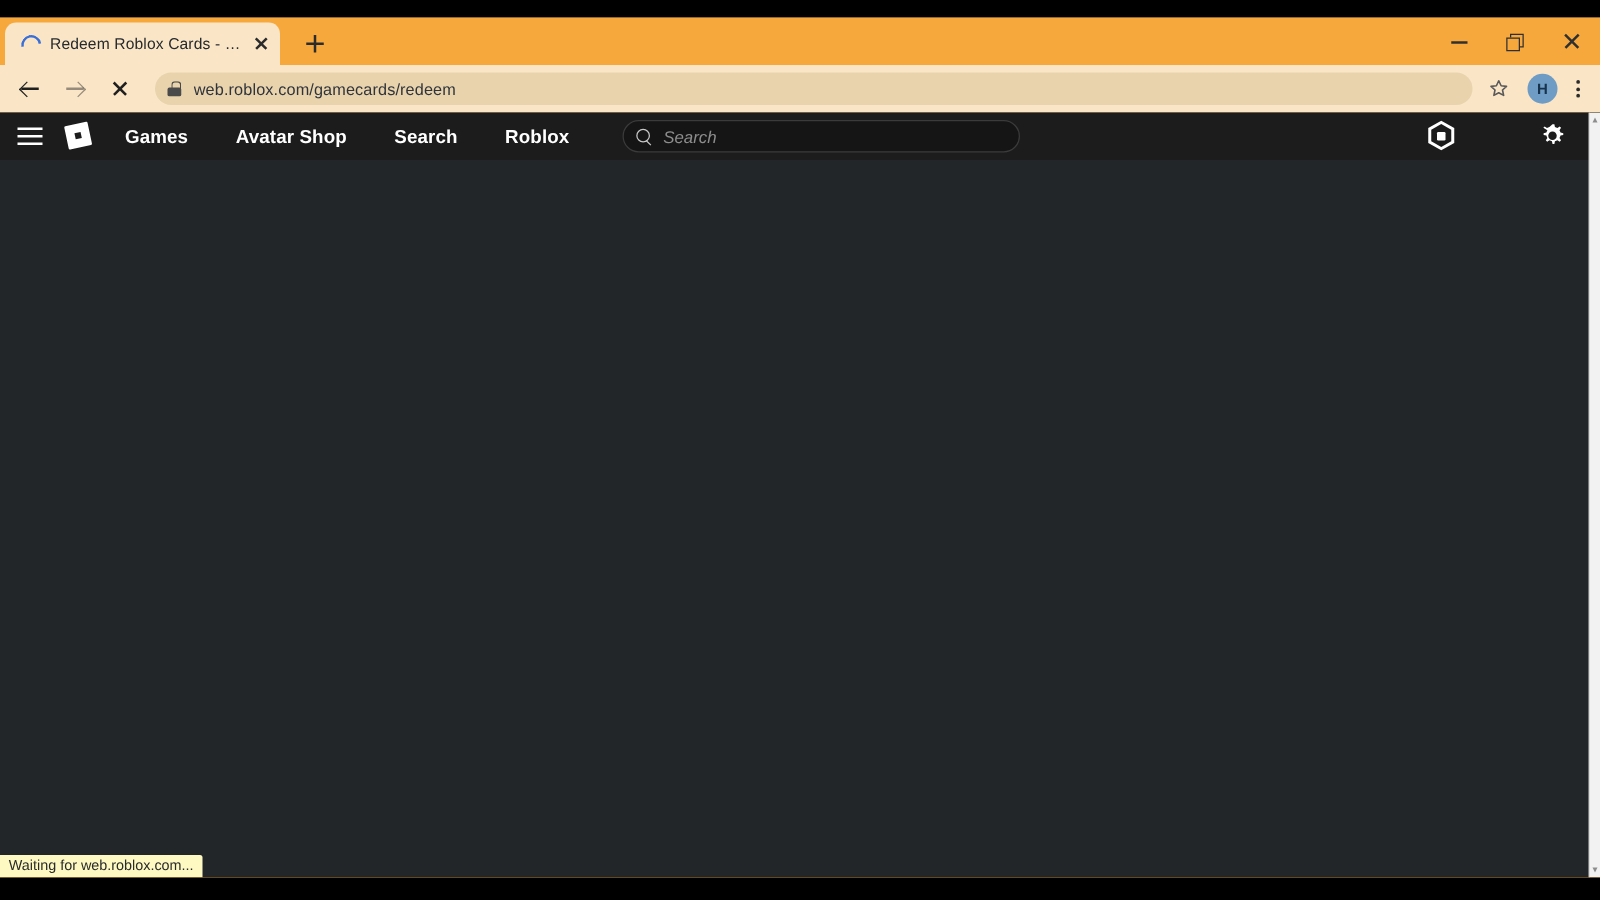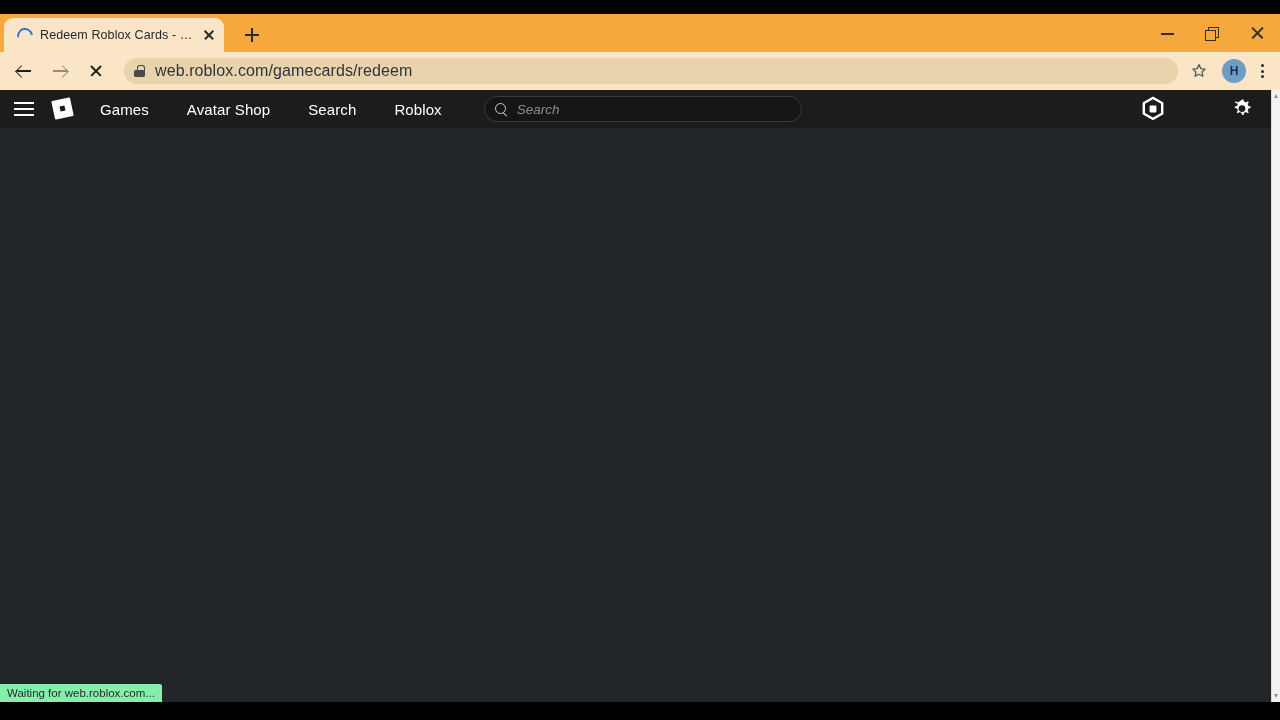--- a/index.html
+++ b/index.html
@@ -264,21 +264,21 @@
     border-radius: 3px 3px 0 0;
   }
   .lock-icon .body {
     position: absolute;
     left: 0; top: 5px;
     width: 11px; height: 7px;
     background: #4a4a4a;
     border-radius: 1.5px;
   }
   #url-text {
-    font-size: 16px;
+    font-size: 13px;
     color: #30343a;
     white-space: nowrap;
     overflow: hidden;
     text-overflow: ellipsis;
     letter-spacing: 0.1px;
   }
 
   #star-button {
     width: 26px; height: 26px;
     flex: 0 0 26px;
@@ -371,21 +371,21 @@
     position: absolute;
     left: 8px; top: 8px;
     width: 5px; height: 5px;
     background: #1c1c1c;
     transform: rotate(-12deg);
   }
 
   .nav-link {
     color: #ffffff;
     font-size: 15px;
-    font-weight: normal;
+    font-weight: bold;
     margin-right: 38px;
     white-space: nowrap;
     letter-spacing: 0.1px;
   }
 
   #search-box {
     width: 318px;
     height: 26px;
     background: #151515;
     border: 1px solid #3b3b3b;
@@ -441,21 +441,21 @@
     width: 24px; height: 24px;
     position: relative;
   }
 
   
   #status-bubble {
     position: absolute;
     left: 0;
     bottom: 0;
     height: 18px;
-    background: #86efac;
+    background: #fef9c3;
     color: #2a2a2a;
     font-size: 11.5px;
     display: flex;
     align-items: center;
     padding: 0 7px;
     box-sizing: border-box;
     border-top-right-radius: 2px;
     white-space: nowrap;
     z-index: 5;
   }

